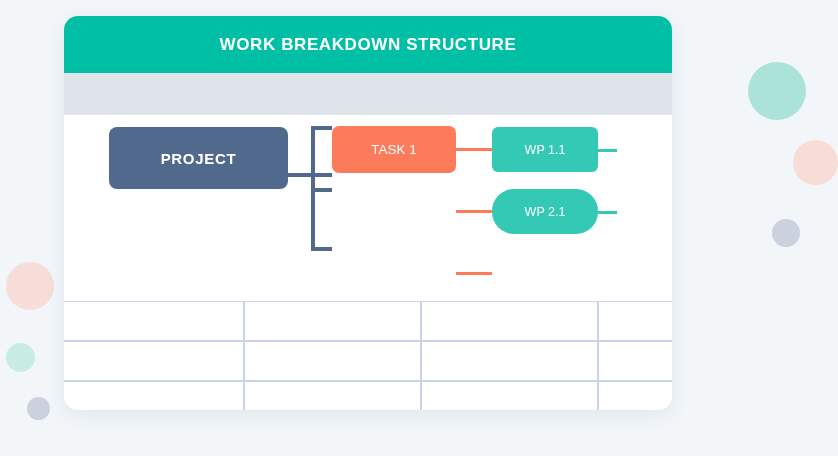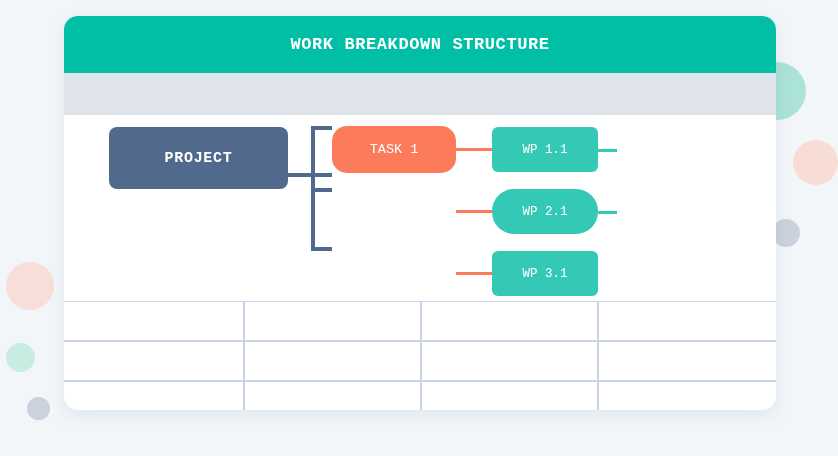--- a/index.html
+++ b/index.html
@@ -30,27 +30,26 @@
   .c-left-gray   { left: 27px;  top: 397px; width: 23px; height: 23px; background: #ccd2dd; }
   .c-right-mint  { left: 748px; top: 62px;  width: 58px; height: 58px; background: rgba(160,223,210,0.85); }
   .c-right-pink  { left: 793px; top: 140px; width: 45px; height: 45px; background: #f8ddd6; }
   .c-right-gray  { left: 772px; top: 219px; width: 28px; height: 28px; background: #ccd2dd; }
 
   
   .card {
     position: absolute;
     left: 64px;
     top: 16px;
-    width: 712px;
+    width: 608px;
     height: 394px;
     background: #ffffff;
     border-radius: 14px;
     box-shadow: 0 5px 18px rgba(80,100,130,0.10);
     overflow: hidden;
-    font-family: Liberation Mono, monospace;
   }
   .card-header {
     height: 57px;
     background: #00bfa5;
     display: flex;
     align-items: center;
     justify-content: center;
   }
   .card-header .title {
     color: #ffffff;
@@ -67,21 +66,21 @@
   .diagram {
     position: relative;
     height: 186px;
   }
 
   .node {
     position: absolute;
     display: flex;
     align-items: center;
     justify-content: center;
-    border-radius: 15px;
+    border-radius: 7px;
     color: #ffffff;
     box-sizing: border-box;
   }
   .node-project {
     left: 45px;
     top: 12px;
     width: 179px;
     height: 62px;
     background: #51698c;
     font-size: 15px;
@@ -205,23 +204,20 @@
     <div class="node node-task task-1">
       <span>TASK 1</span>
     </div>
 
     <div class="node node-wp wp-col-1 wp-row-1">
       <span>WP 1.1</span>
     </div>
     <div class="node node-wp wp-col-1 wp-row-2">
       <span>WP 2.1</span>
     </div>
-    <div class="node node-wp wp-col-1 wp-row-3">
-      <span>WP 3.1</span>
-    </div>
 
   </div>
 
   <div class="grid">
     <div class="grid-line-h gh-1"></div>
     <div class="grid-line-h gh-2"></div>
     <div class="grid-line-v gv-1"></div>
     <div class="grid-line-v gv-2"></div>
     <div class="grid-line-v gv-3"></div>
   </div>

